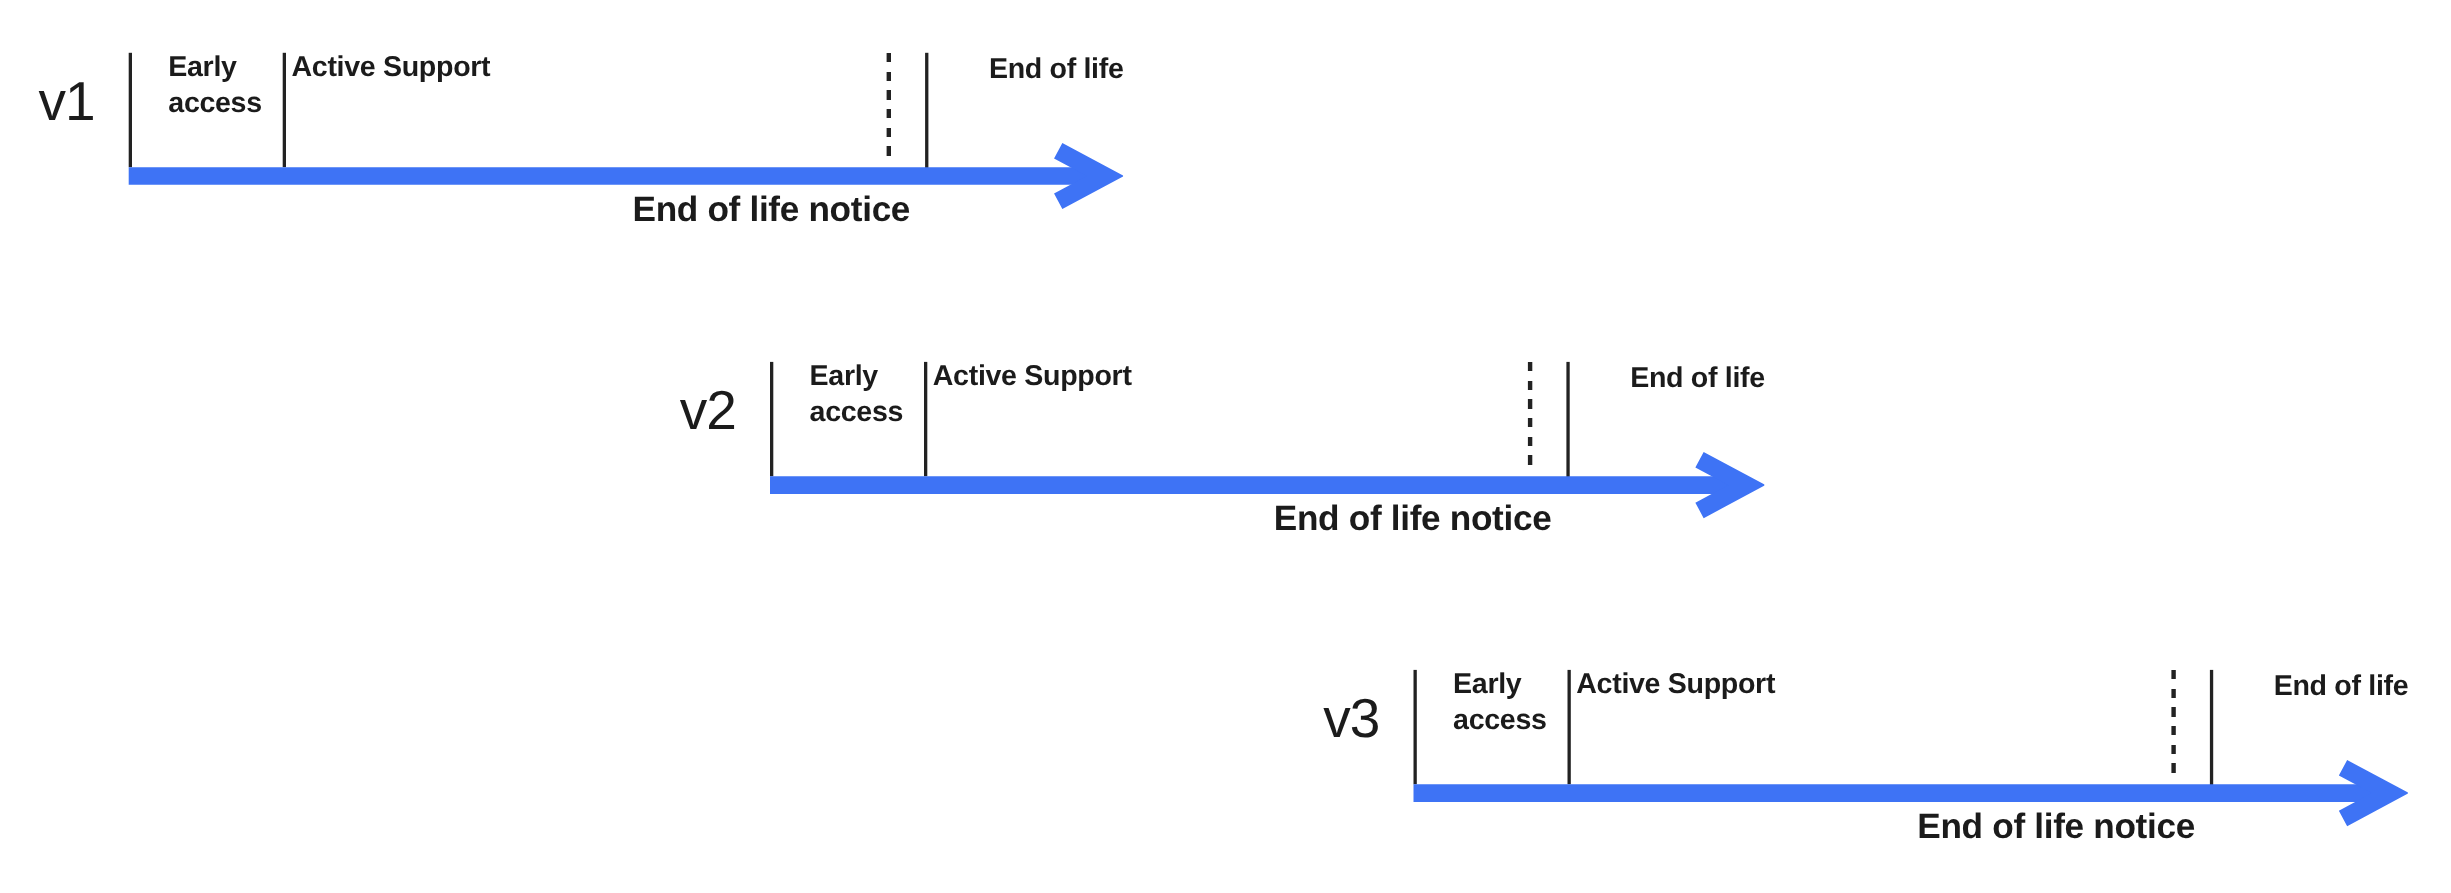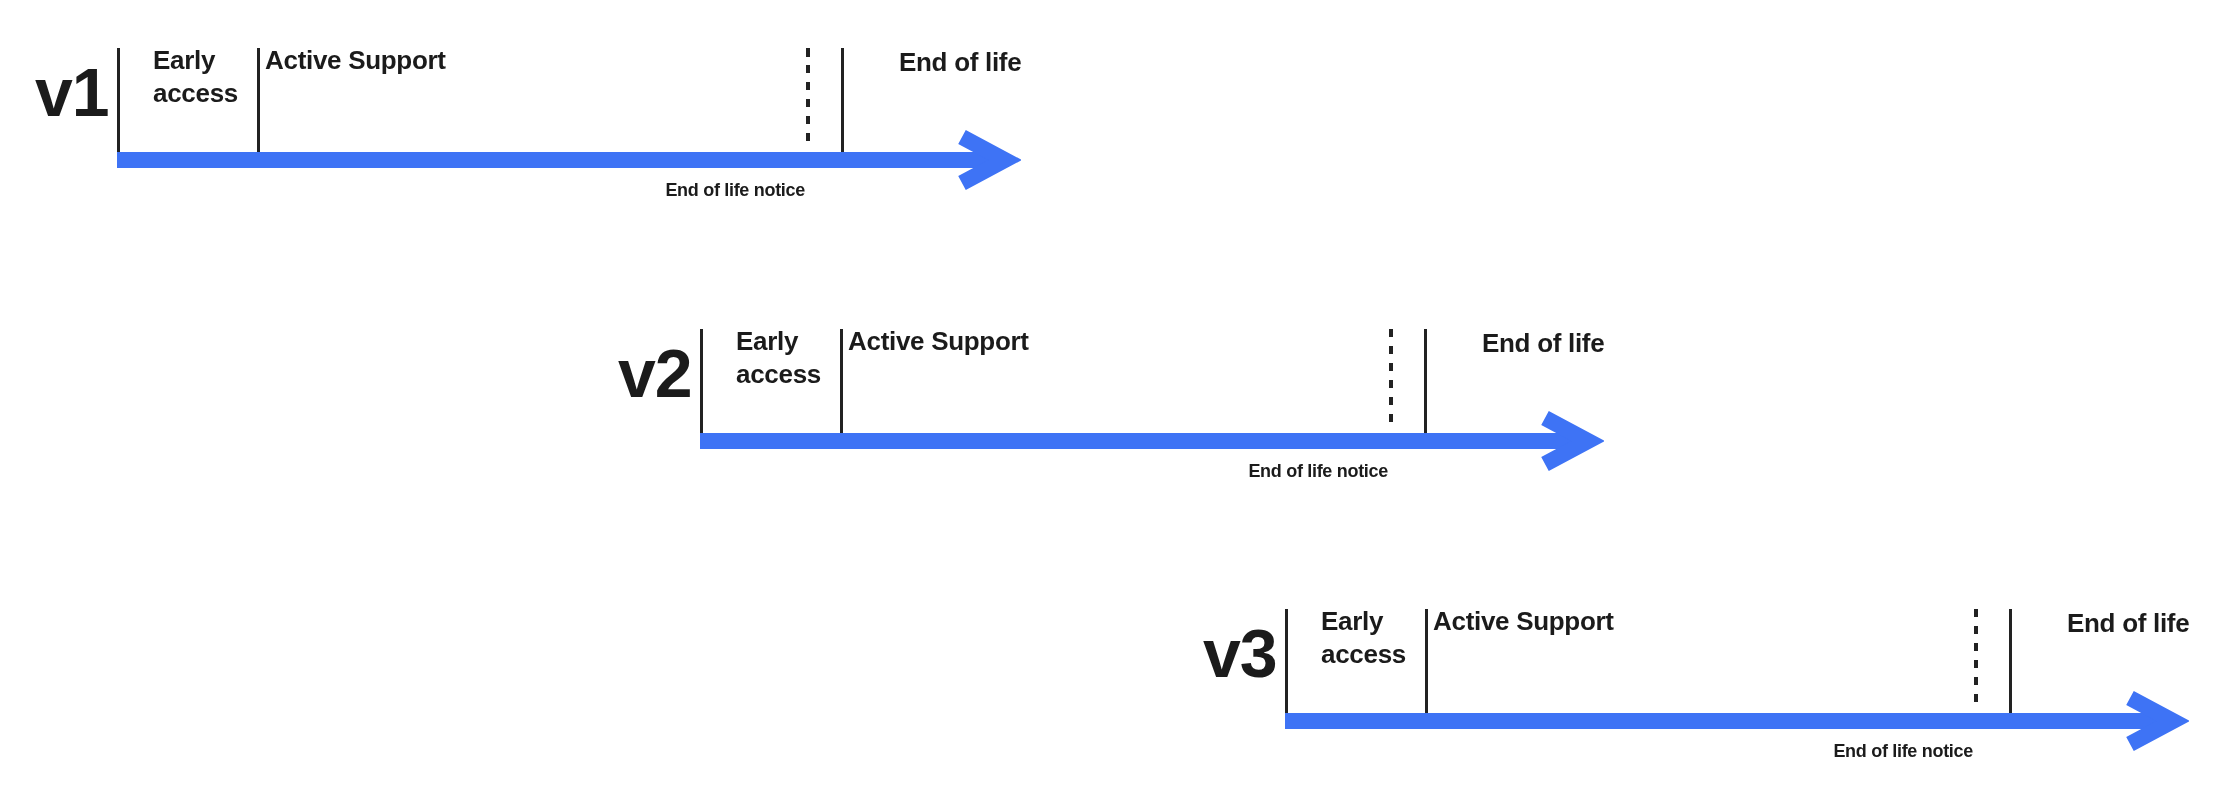--- a/index.html
+++ b/index.html
@@ -25,22 +25,22 @@
     height: 178px;
   }
   .row-v1 { left: 17px;   top: 40px;  }
   .row-v2 { left: 600px;  top: 321px; }
   .row-v3 { left: 1185px; top: 601px; }
 
   .version {
     position: absolute;
     left: 18px;
     top: 26px;
-    font-size: 68px;
-    font-weight: 700;
+    font-size: 50px;
+    font-weight: 400;
     line-height: 52px;
     letter-spacing: -1px;
     color: var(--text);
     white-space: nowrap;
     text-align: center;
   }
   .tick {
     position: absolute;
     top: 8px;
     width: 3px;
@@ -73,21 +73,21 @@
   }
   .label-early  { left: 136px; width: 100px; }
   .label-active { left: 248px; white-space: nowrap; }
   .label-eol    { left: 882px; top: 6px; white-space: nowrap; }
   .label-notice {
     position: absolute;
     left: 558px;
     top: 134px;
     width: 230px;
     text-align: right;
-    font-size: 18px;
+    font-size: 32px;
     font-weight: 700;
     line-height: 33px;
     letter-spacing: -0.3px;
     white-space: nowrap;
     color: var(--text);
   }
   .arrow {
     position: absolute;
     left: 94px;
     top: 84px;

